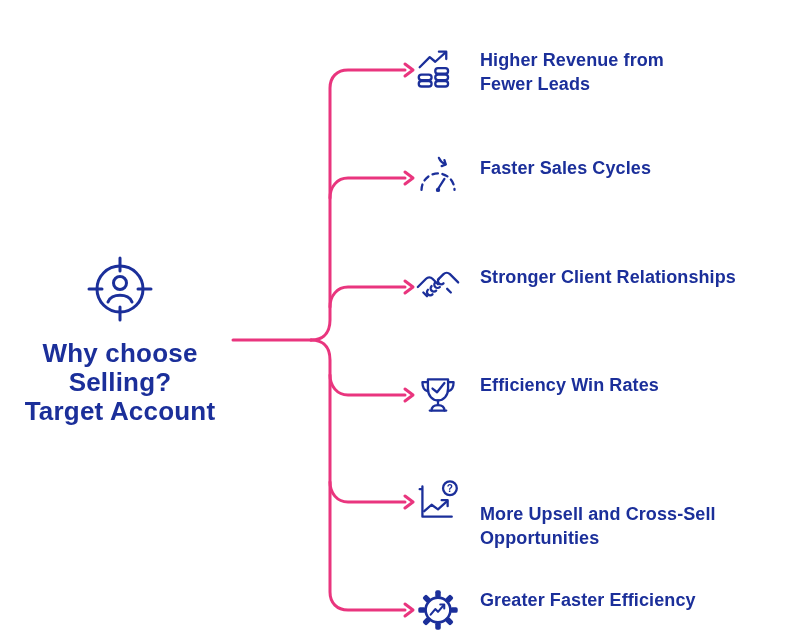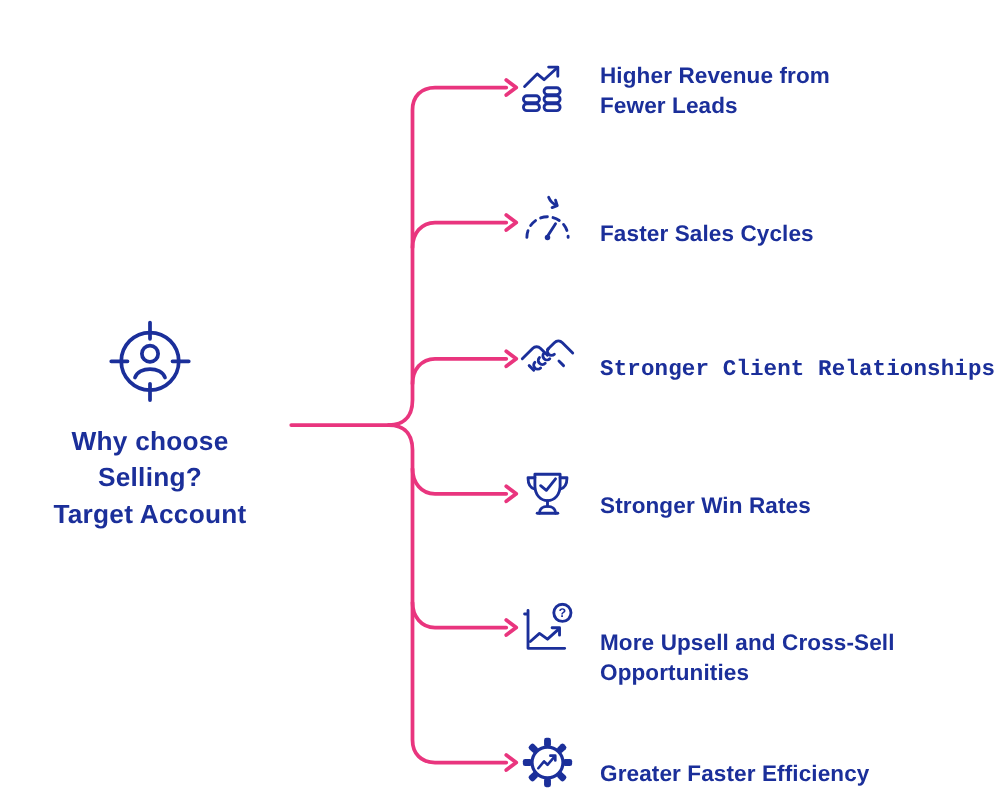--- a/index.html
+++ b/index.html
@@ -33,46 +33,45 @@
     position: absolute;
     left: 85px; top: 254px;
     width: 70px; height: 70px;
   }
   .center-title {
     position: absolute;
     left: 10px; top: 339px;
     width: 220px;
     text-align: center;
     color: var(--navy);
-    font-size: 21px;
+    font-size: 26px;
     font-weight: bold;
     line-height: 29px;
     letter-spacing: 0.2px;
   }
   .item {
     position: absolute;
     left: 416px;
     display: flex;
-    align-items: center;
   }
   .item-icon { width: 44px; height: 44px; flex: 0 0 44px; }
   .item-label {
     margin-left: 20px;
     color: var(--navy);
     font-size: 18px;
     font-weight: bold;
     line-height: 24px;
     letter-spacing: 0.1px;
   }
   .w-narrow { max-width: 215px; }
   .w-mid    { max-width: 250px; }
-  .nowrap   { white-space: nowrap; margin-top: 17px; }
+  .nowrap   { white-space: nowrap; }
   .item-1 { top: 48px; }
   .item-2 { top: 156px; }
-  .item-3 { top: 265px; font-family: Liberation Mono, monospace; }
+  .item-3 { top: 265px; }
   .item-4 { top: 373px; }
   .item-5 { top: 480px; }
   .item-6 { top: 588px; }
   .item-5 .item-label { position: relative; top: 22px; }
   .icon-svg { stroke: var(--navy); fill: none; stroke-linecap: round; stroke-linejoin: round; }
   .icon-svg text { stroke: none; fill: var(--navy); font-family: "Liberation Sans", sans-serif; font-weight: bold; }
   .tooth { fill: var(--navy); stroke: none; }
 </style>
 </head>
 <body>
@@ -156,21 +155,21 @@
   <div class="item item-4">
     <svg class="item-icon icon-svg" viewBox="0 0 48 48" stroke-width="2.5">
       <path d="M13,7 H35 V17 C35,25 30,30 24,30 C18,30 13,25 13,17 Z"></path>
       <path d="M13,10 H7 C7,16 9,19 13,20"></path>
       <path d="M35,10 H41 C41,16 39,19 35,20"></path>
       <path d="M24,30 V35"></path>
       <path d="M17,41 C17,37 20,35 24,35 C28,35 31,37 31,41"></path>
       <path d="M15,41 H33"></path>
       <path d="M18,17 L23,21 L31,11"></path>
     </svg>
-    <div class="item-label nowrap">Stronger Win Rates</div>
+    <div class="item-label nowrap">Efficiency Win Rates</div>
   </div>
 
   <div class="item item-5">
     <svg class="item-icon icon-svg" viewBox="0 0 48 48" stroke-width="2.5">
       <path d="M4,10 H7 M7,7 V40 H39"></path>
       <path d="M9,34 L17,27 L24,32 L34,23"></path>
       <path d="M28,22 H34.5 V28.5"></path>
       <circle cx="37" cy="9" r="7.5"></circle>
       <text x="37" y="13" font-size="11" text-anchor="middle">?</text>
     </svg>

